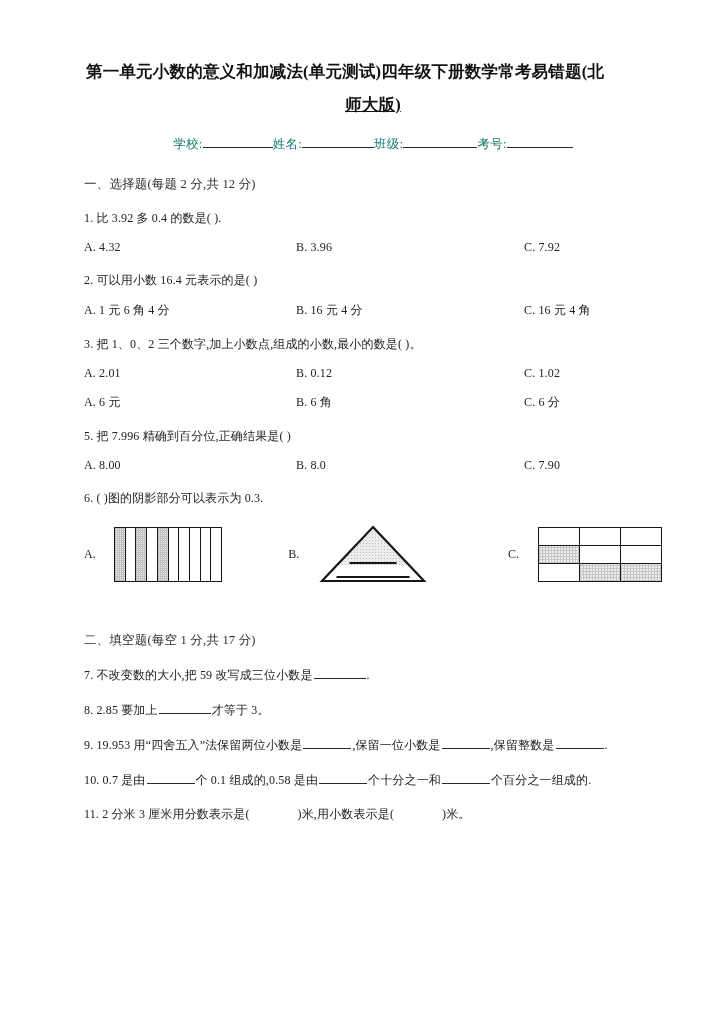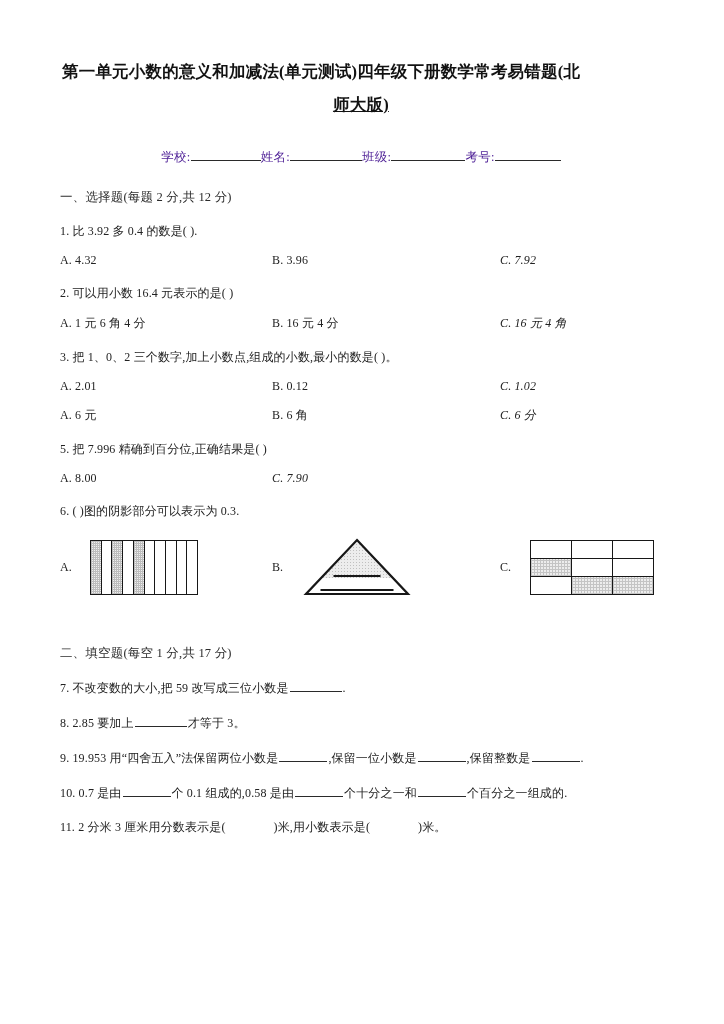--- a/index.html
+++ b/index.html
@@ -12,21 +12,21 @@
     height: 1024px;
     font-family: "Liberation Serif", "DejaVu Serif", serif;
     color: #1a1a1a;
     position: relative;
     overflow: hidden;
   }
   .page {
     width: 724px;
     height: 1024px;
     box-sizing: border-box;
-    padding: 56px 62px 0 60px;
+    padding: 56px 62px 0 84px;
     position: relative;
   }
 
   
   .doc-title {
     font-size: 16.5px;
     font-weight: bold;
     line-height: 31px;
     text-align: justify;
     text-align-last: center;
@@ -36,22 +36,22 @@
     padding: 0 2px;
   }
   .title-line1 { text-align: left; text-align-last: left; }
   .title-line2 { text-align: center; text-align-last: center; text-decoration: underline; }
 
   
   .info-line {
     text-align: center;
     font-size: 12.5px;
     line-height: 26px;
-    margin-top: 24px;
-    color: #4c1d95;
+    margin-top: 11px;
+    color: #0f766e;
     letter-spacing: 0.3px;
   }
   .blank-u {
     display: inline-block;
     border-bottom: 1px solid #2a2a2a;
     vertical-align: baseline;
   }
   .bu-school { width: 70px; }
   .bu-name   { width: 72px; }
   .bu-class  { width: 74px; }
@@ -77,21 +77,21 @@
 
   .opts {
     display: flex;
     font-size: 12px;
     color: #222222;
     margin-top: 13px;
     letter-spacing: 0.15px;
   }
   .opt-a { width: 212px; flex: none; }
   .opt-b { width: 228px; flex: none; }
-  .opt-c { flex: 1; font-style: italic; }
+  .opt-c { flex: 1; }
 
   
   .fb {
     display: inline-block;
     border-bottom: 1px solid #2a2a2a;
     vertical-align: baseline;
     height: 12px;
     margin: 0 1px;
   }
   .fb-s { width: 48px; }
@@ -219,20 +219,21 @@
 
   <div class="opts">
     <span class="opt-a">A. 6 元</span>
     <span class="opt-b">B. 6 角</span>
     <span class="opt-c">C. 6 分</span>
   </div>
 
   <div class="q">5. 把 7.996 精确到百分位,正确结果是(    )</div>
   <div class="opts">
     <span class="opt-a">A. 8.00</span>
+    <span class="opt-b">B. 8.0</span>
     <span class="opt-c">C. 7.90</span>
   </div>
 
   <div class="q">6. (   )图的阴影部分可以表示为 0.3.</div>
   <div class="fig-row">
 
     <div class="fig-cell fc-a">
       <span class="fig-label">A.</span>
       <div class="stripbox">
         <div class="strip sh"></div>

